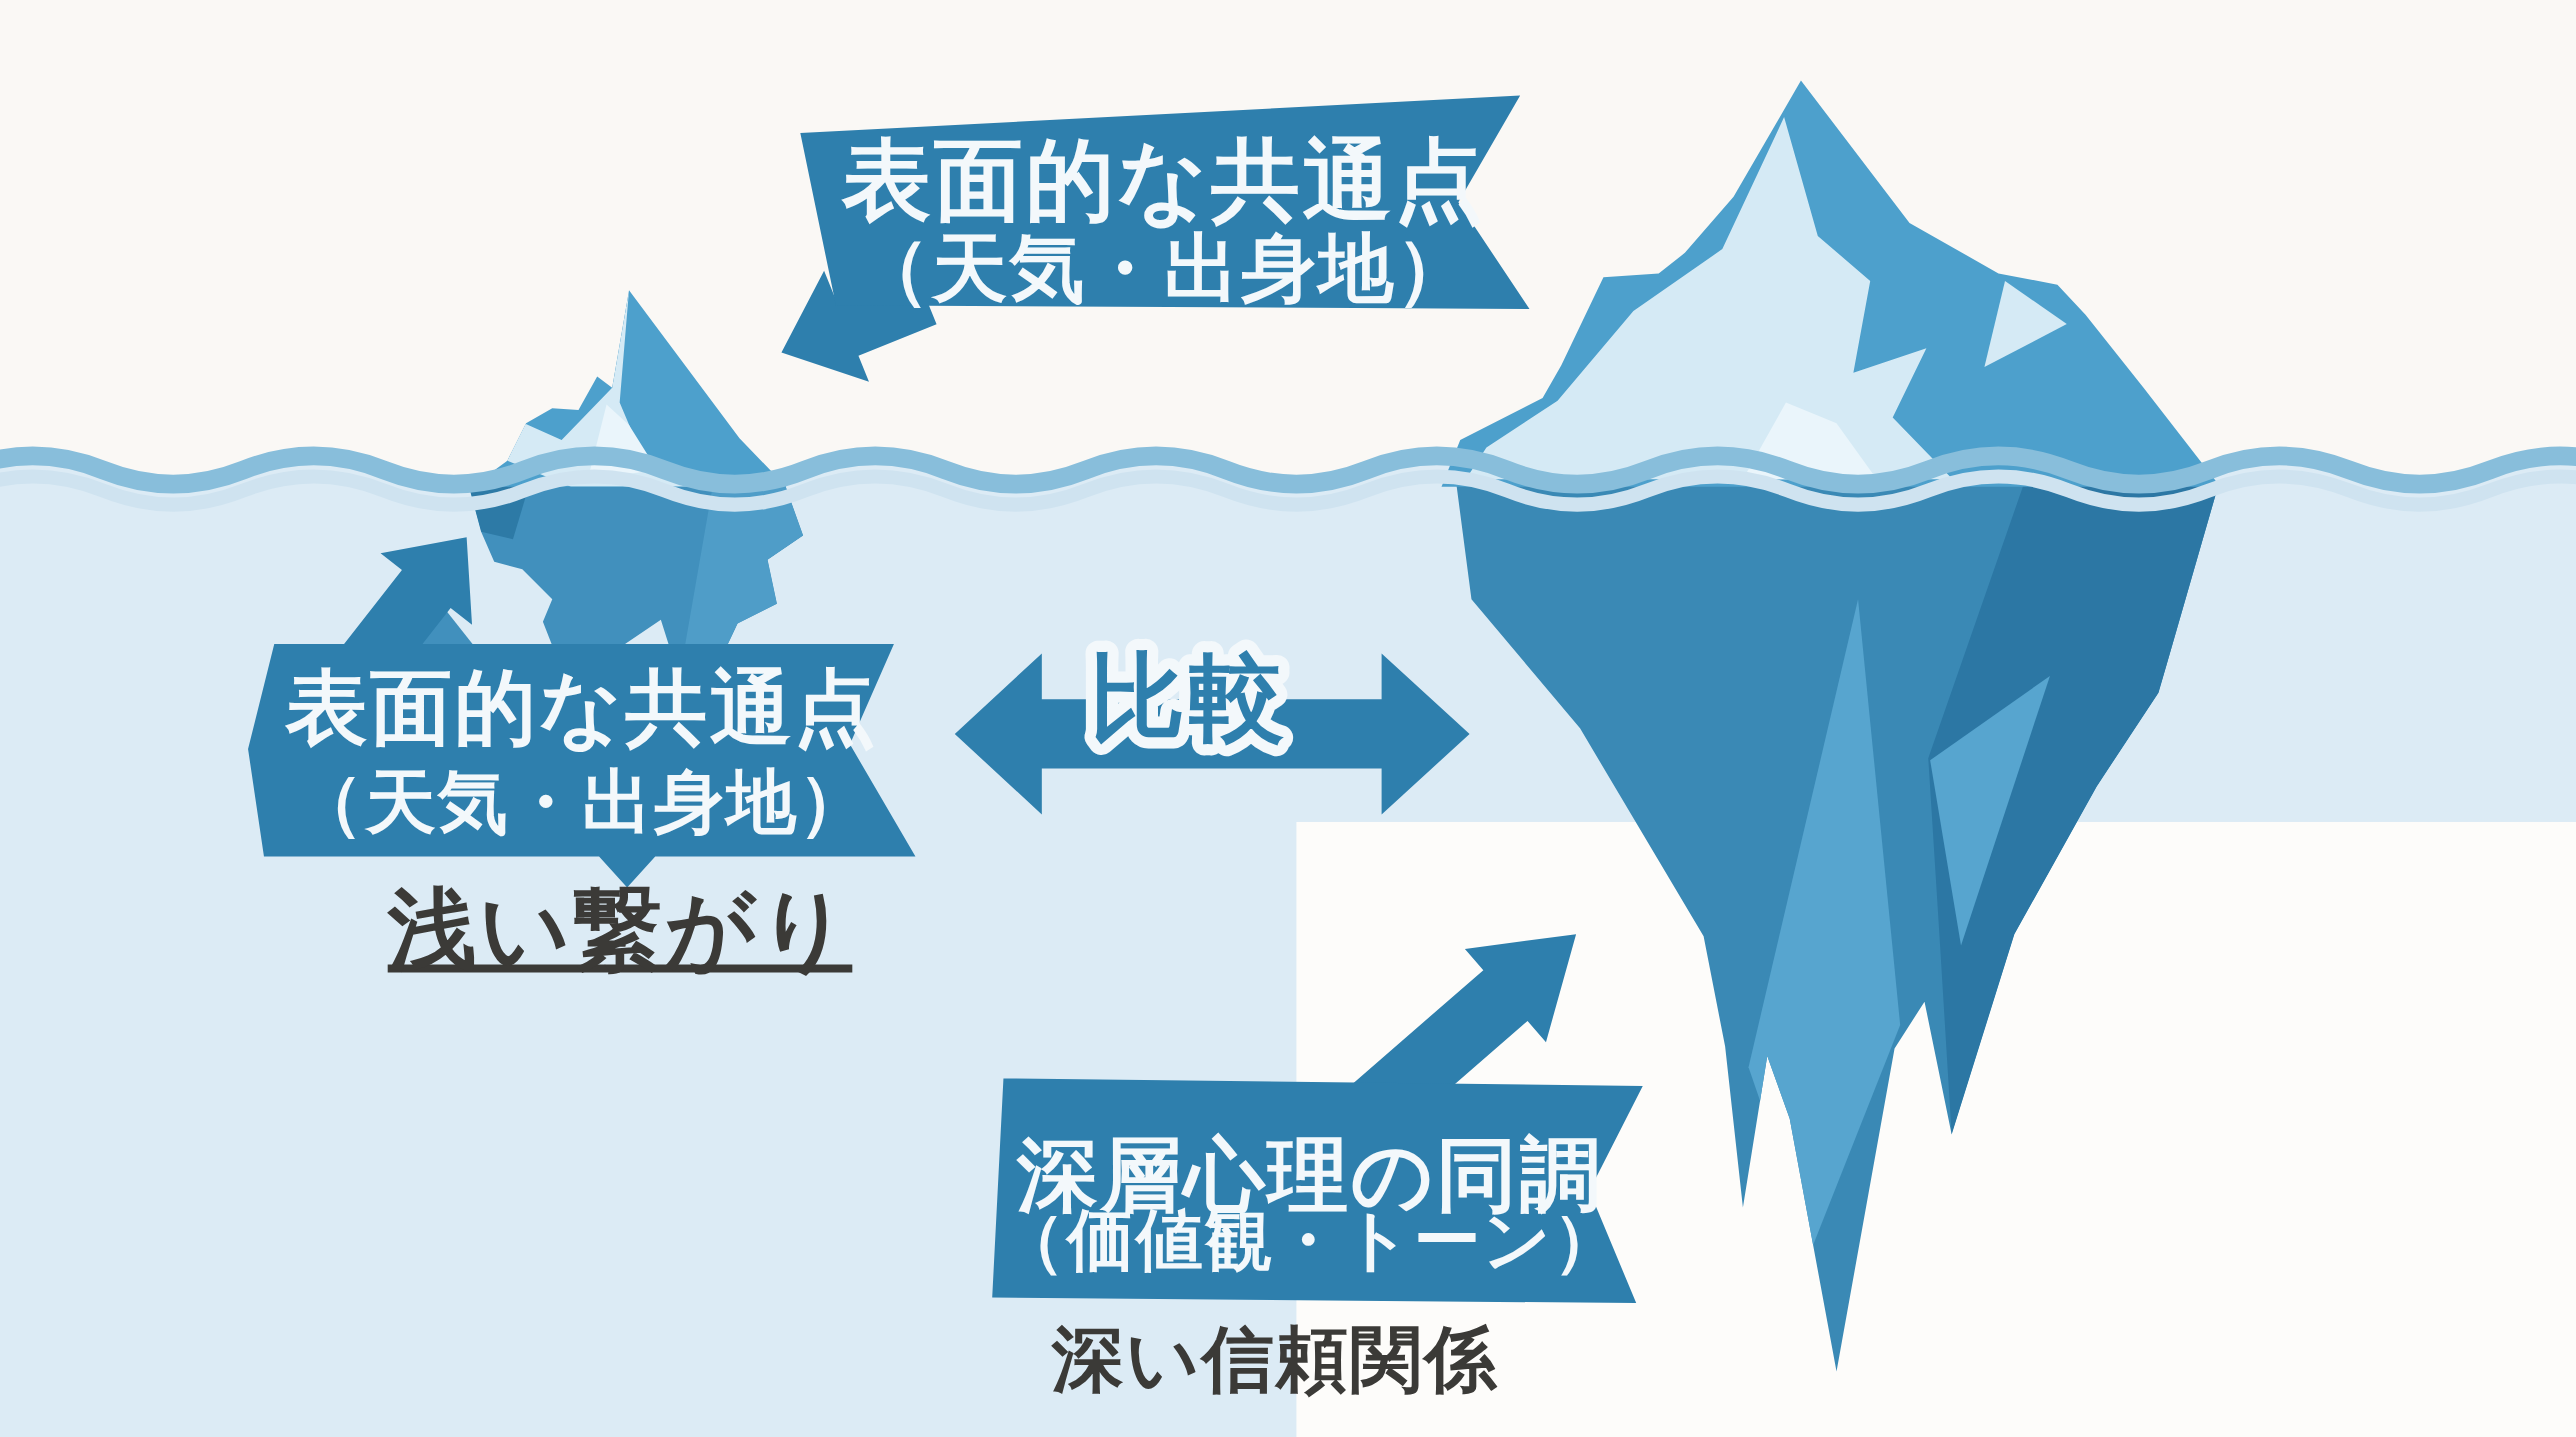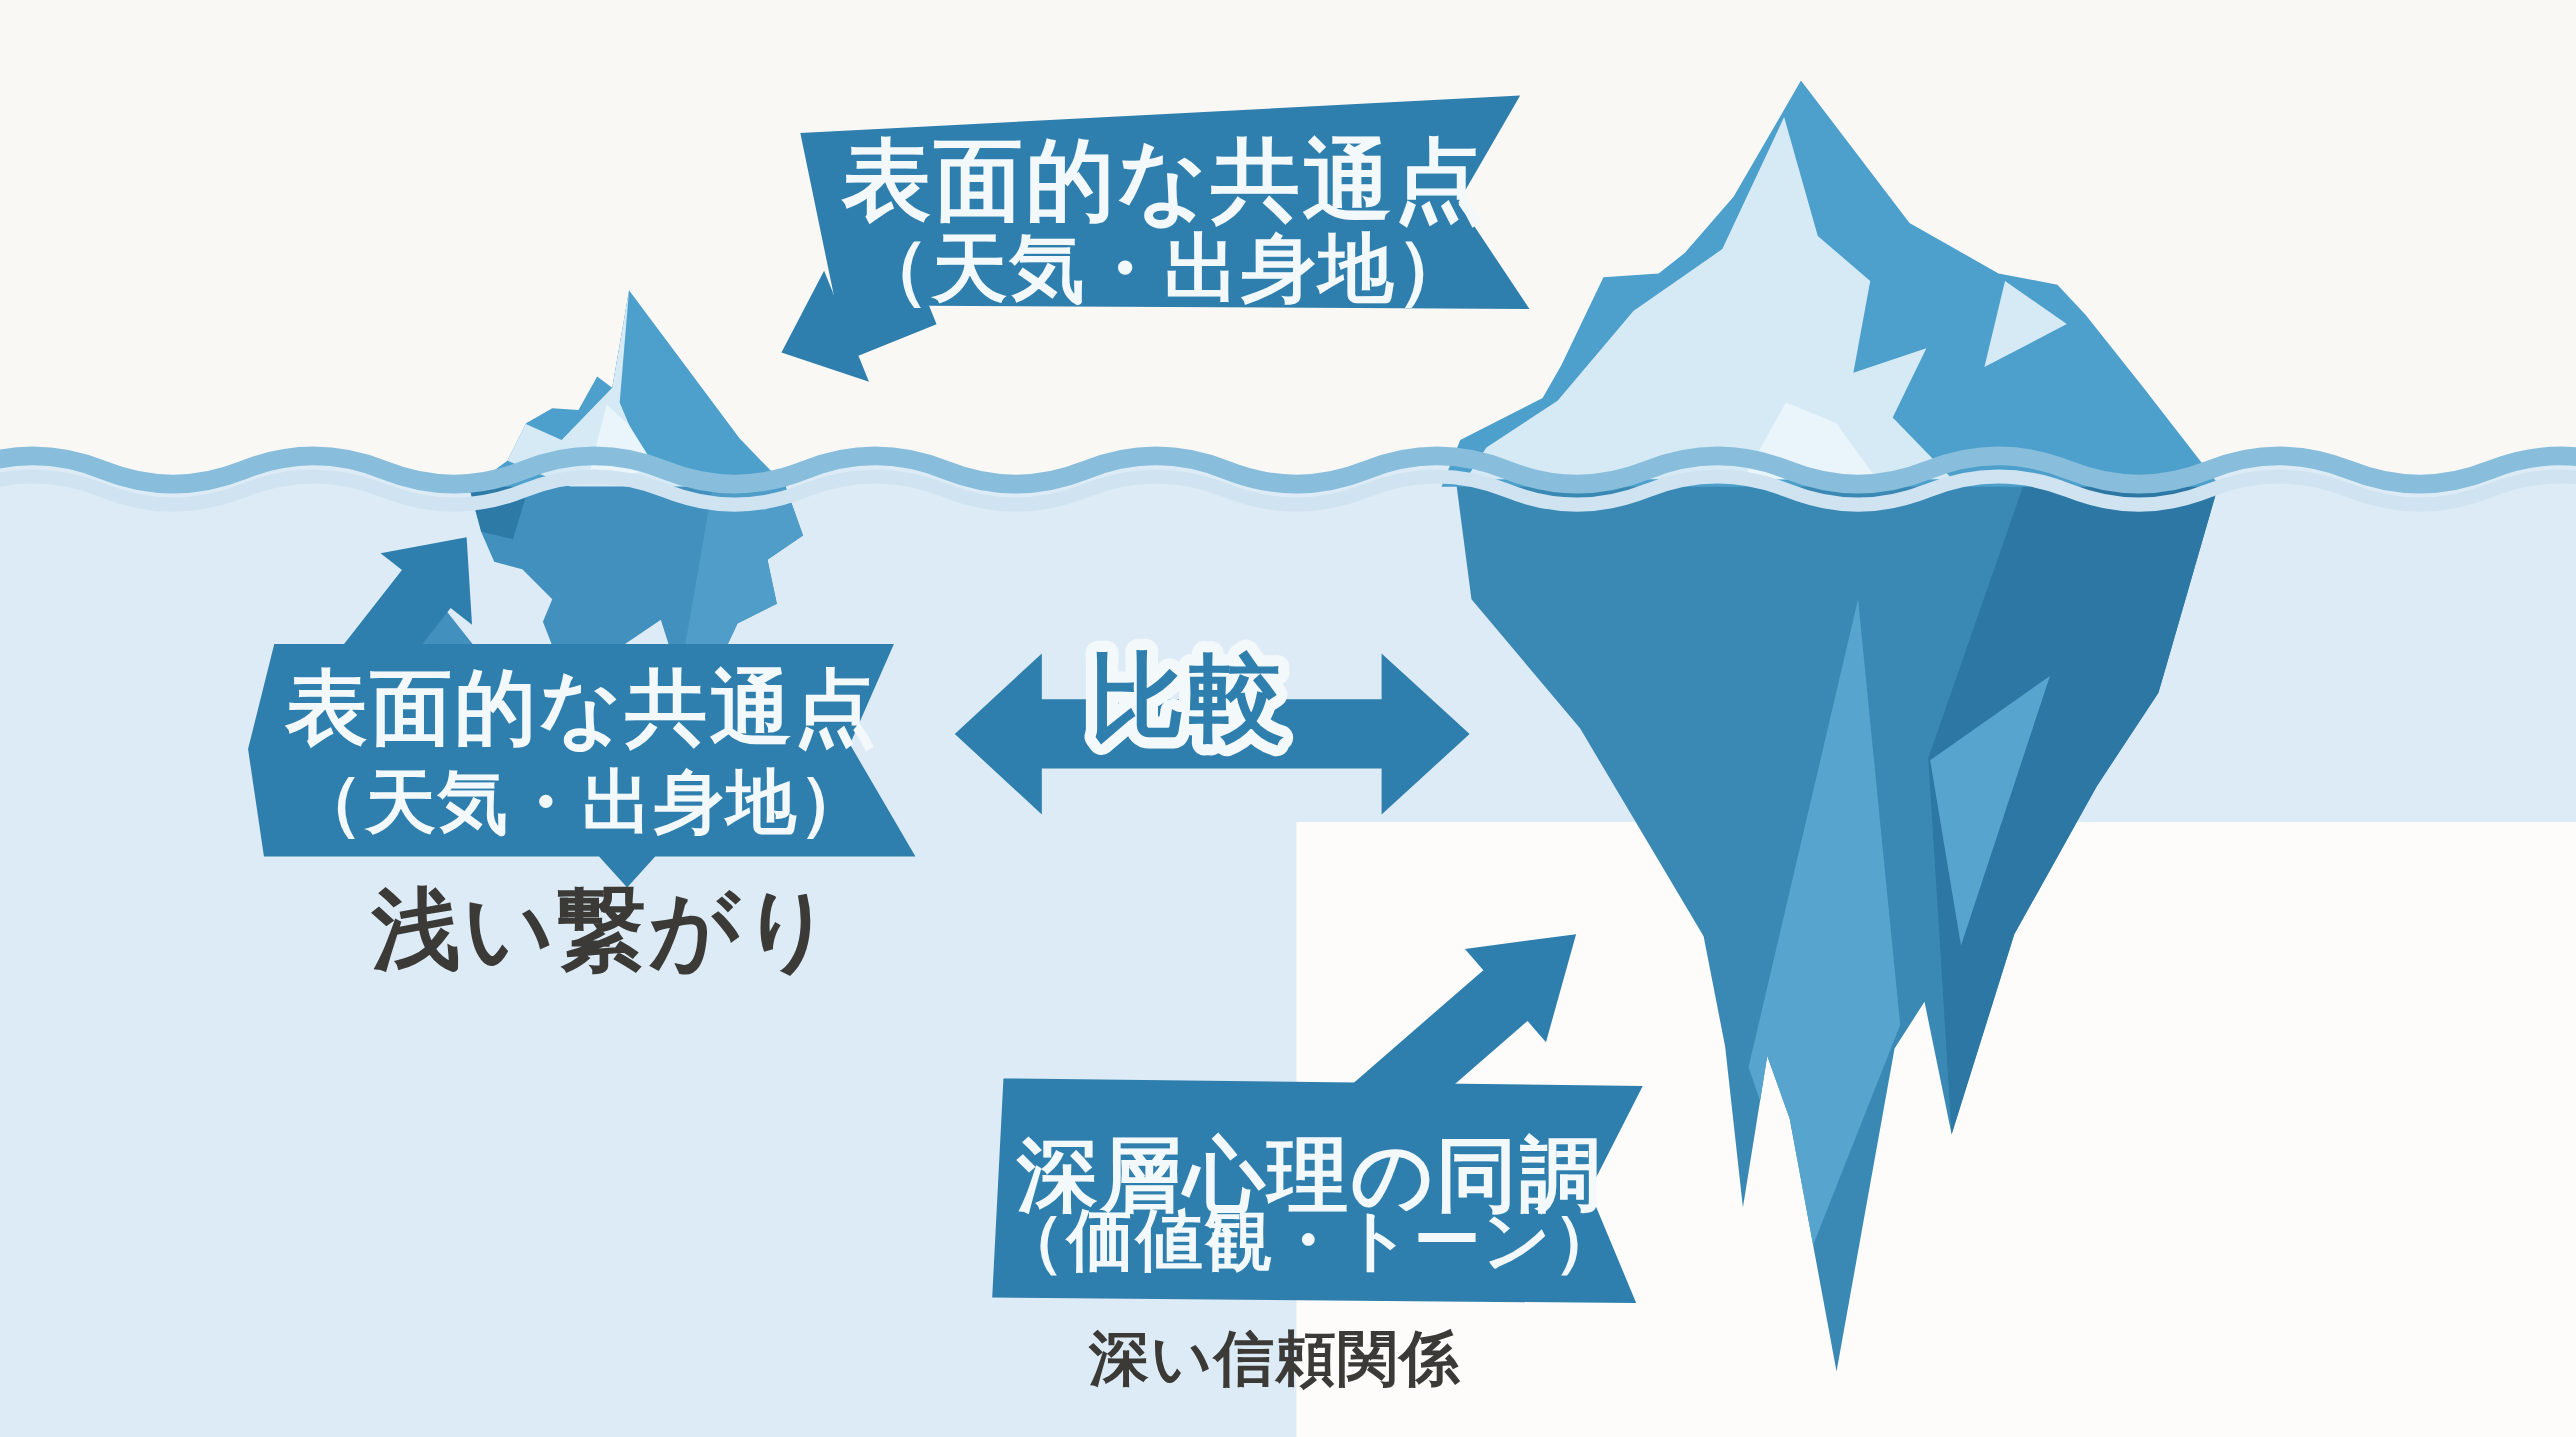--- a/index.html
+++ b/index.html
@@ -10,21 +10,21 @@
   .stage svg{position:absolute;left:0;top:0;}
   .label{
     position:absolute;transform:translate(-50%,-50%);
     white-space:nowrap;font-weight:bold;text-align:center;
     letter-spacing:0.03em;line-height:1;
   }
   .label.white{color:#f3f8fb;}
   .label.dark{color:#3b3a37;}
   .fs95{font-size:89px;} .fs88{font-size:82px;} .fs87{font-size:81px;margin-top:30px;}
   .fs80{font-size:75px;} .fs75{font-size:70px;} .fs72{font-size:67px;}
-  .fs97{font-size:60px;text-align:center;}
+  .fs97{font-size:72px;text-align:center;}
 </style>
 </head>
 <body>
 
 <div class="stage">
 
   <svg width="2576" height="1438" viewBox="0 0 2752 1536">
 
     <defs>
       <clipPath id="cSmallA">
@@ -105,21 +105,21 @@
       <text x="1270" y="780" text-anchor="middle" font-size="102" font-weight="bold" letter-spacing="4" stroke="#f3f8fb" stroke-width="24" stroke-linejoin="round" paint-order="stroke" fill="#2e7fad">比較</text>
     </g>
   </svg>
 
   <div class="label white fs95" style="left:1164px;top:180px;">表面的な共通点</div>
   <div class="label white fs80" style="left:1164px;top:268px;">（天気・出身地）</div>
 
   <div class="label white fs88" style="left:582px;top:708px;">表面的な共通点</div>
   <div class="label white fs75" style="left:582px;top:802px;">（天気・出身地）</div>
 
-  <div class="label dark fs95" style="left:604px;top:929px;">浅い繋がり</div>
+  <div class="label dark fs95" style="left:620px;top:929px;text-decoration:underline;">浅い繋がり</div>
 
   <div class="label white fs87" style="left:1310px;top:1145px;">深層心理の同調</div>
   <div class="label white fs72" style="left:1310px;top:1239px;">（価値観・トーン）</div>
 
   <div class="label dark fs97" style="left:1275px;top:1359px;">深い信頼関係</div>
 
 </div>
 
 
 </body></html>

